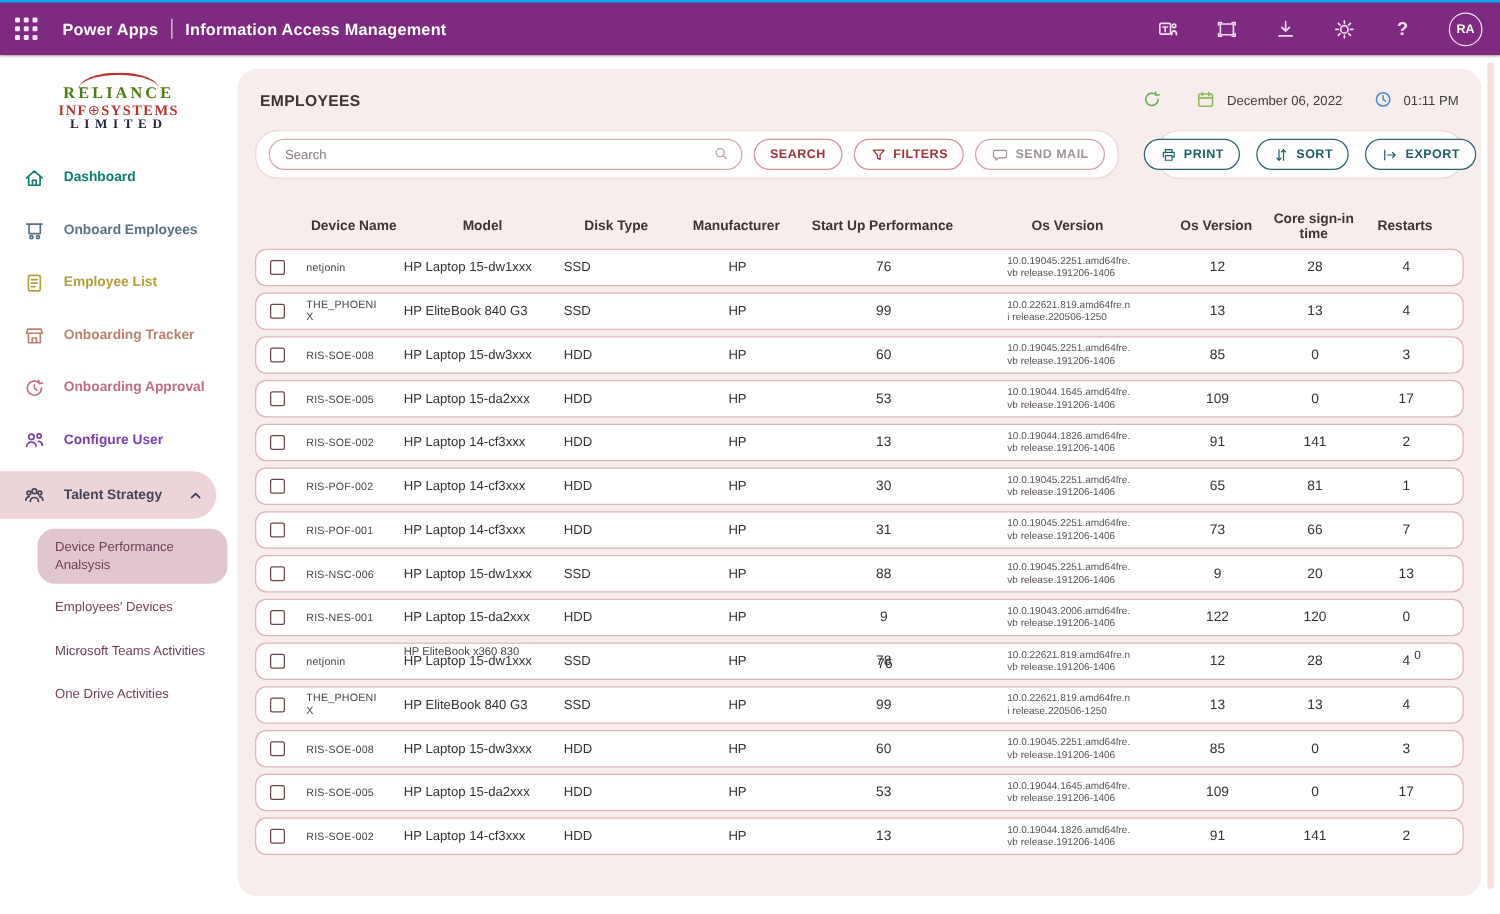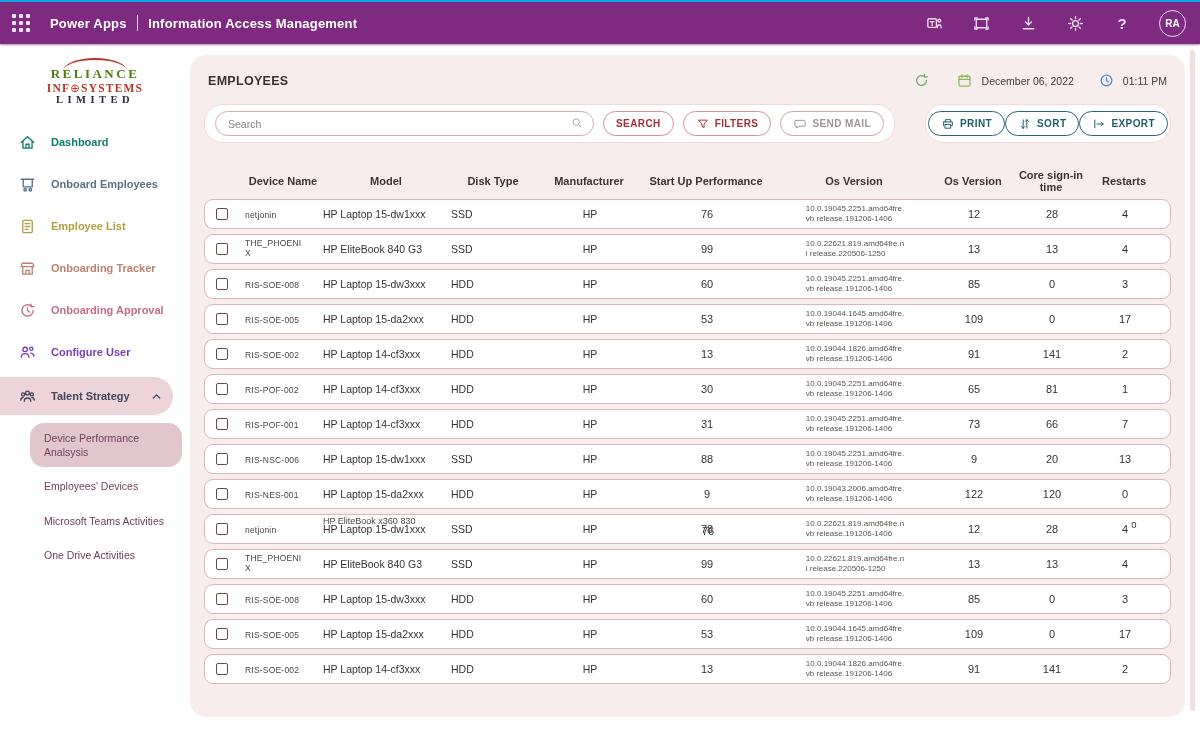--- a/index.html
+++ b/index.html
@@ -52,21 +52,21 @@
   .c-meta svg { width:17px; height:17px; fill:none; stroke-width:1.5; stroke-linecap:round; stroke-linejoin:round; }
   .ic-refresh { color:#67ad53; margin-right:26px; cursor:pointer; }
   .ic-cal { color:#8dbb57; margin-right:9px; cursor:pointer; }
   .ic-clock { color:#4a8fd4; margin:0 8px 0 24px; cursor:pointer; }
   .c-meta svg { stroke:currentColor; }
 
   
   .toolbar { display:flex; gap:30px; margin-top:9px; }
   .tool-card { background:#fff; border:1px solid #f0d8d8; border-radius:18px; display:flex; align-items:center; padding:6px 10px; }
   .tool-card.left { flex:1; gap:9px; max-width:702px; }
-  .tool-card.right { width:246px; justify-content:center; }
+  .tool-card.right { width:246px; gap:13px; justify-content:center; }
   .search-wrap { flex:1; position:relative; }
   .search-input { width:100%; height:25px; border:1px solid #d9abab; border-radius:13px; padding:0 30px 0 12px; font-size:10.5px; color:#555; outline:none; font-family:"Liberation Sans",sans-serif; background:#fff; }
   .search-input::placeholder { color:#8a8080; }
   .mag { position:absolute; right:10px; top:5px; width:14px; height:14px; color:#b89c9c; }
   .mag svg { width:14px; height:14px; stroke:currentColor; fill:none; stroke-width:1.4; }
   .btn { display:inline-flex; align-items:center; gap:5px; height:25px; padding:0 12px; border-radius:13px; background:#fff; font-size:10px; font-weight:700; letter-spacing:.4px; cursor:pointer; white-space:nowrap; }
   .btn svg { width:14px; height:14px; stroke:currentColor; fill:none; stroke-width:1.4; stroke-linecap:round; stroke-linejoin:round; }
   .btn.red { color:#a52f38; border:1px solid #d69197; }
   .btn.muted { color:#a09595; border:1px solid #d0a7a7; }
   .btn.teal { color:#1d5e66; border:1.2px solid #2a6670; }

